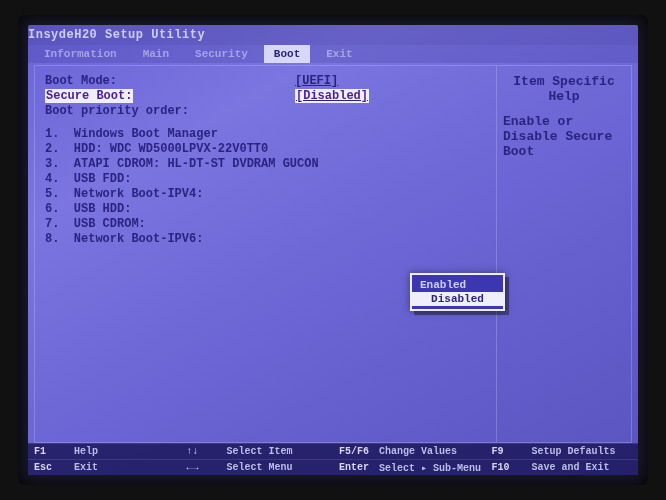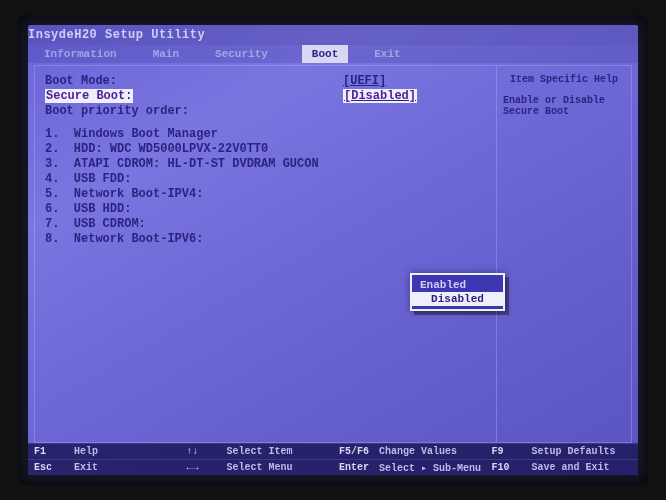--- a/index.html
+++ b/index.html
@@ -36,55 +36,54 @@
     height: 20px;
     background: rgba(40,36,120,0.25);
     color: #cfcff5;
     text-align: left;
     line-height: 20px;
     letter-spacing: 0.5px;
   }
   .tabbar {
     height: 18px;
     display: flex;
-    gap: 16px;
+    gap: 6px;
     background: rgba(50,46,140,0.2);
     color: #cfcff5;
     font-size: 11px;
     line-height: 18px;
     padding-left: 6px;
   }
   .tab { padding: 0 10px; opacity: 0.6; }
   .tab.active {
     background: #d8d8f5;
     color: #2a2480;
     opacity: 1;
-    margin-left: 8px;
   }
   .content {
     position: absolute;
     top: 40px; left: 6px; right: 6px; bottom: 32px;
     display: flex;
     gap: 0;
   }
   .leftpane {
     flex: 1 1 auto;
     border: 1px solid rgba(200,200,255,0.3);
     padding: 8px 10px;
     position: relative;
   }
   .rightpane {
     width: 135px;
     border: 1px solid rgba(200,200,255,0.3);
     border-left: none;
     padding: 8px 6px;
     color: #2a2480;
-    font-size: 10px;
-  }
-  .row { display: flex; line-height: 15px; gap: 48px; }
+    font-size: 13px;
+  }
+  .row { display: flex; line-height: 15px; }
   .row .label { flex: 0 0 250px; }
   .row .value { flex: 1; text-decoration: underline; }
   .dim { color: #2a2480; }
   .hi { background: #efeffb; color: #4c1d95; padding: 0 1px; }
   .boot-list { margin-top: 8px; }
   .boot-list .item { line-height: 15px; white-space: pre; }
 
   .popup {
     position: absolute;
     left: 375px;

